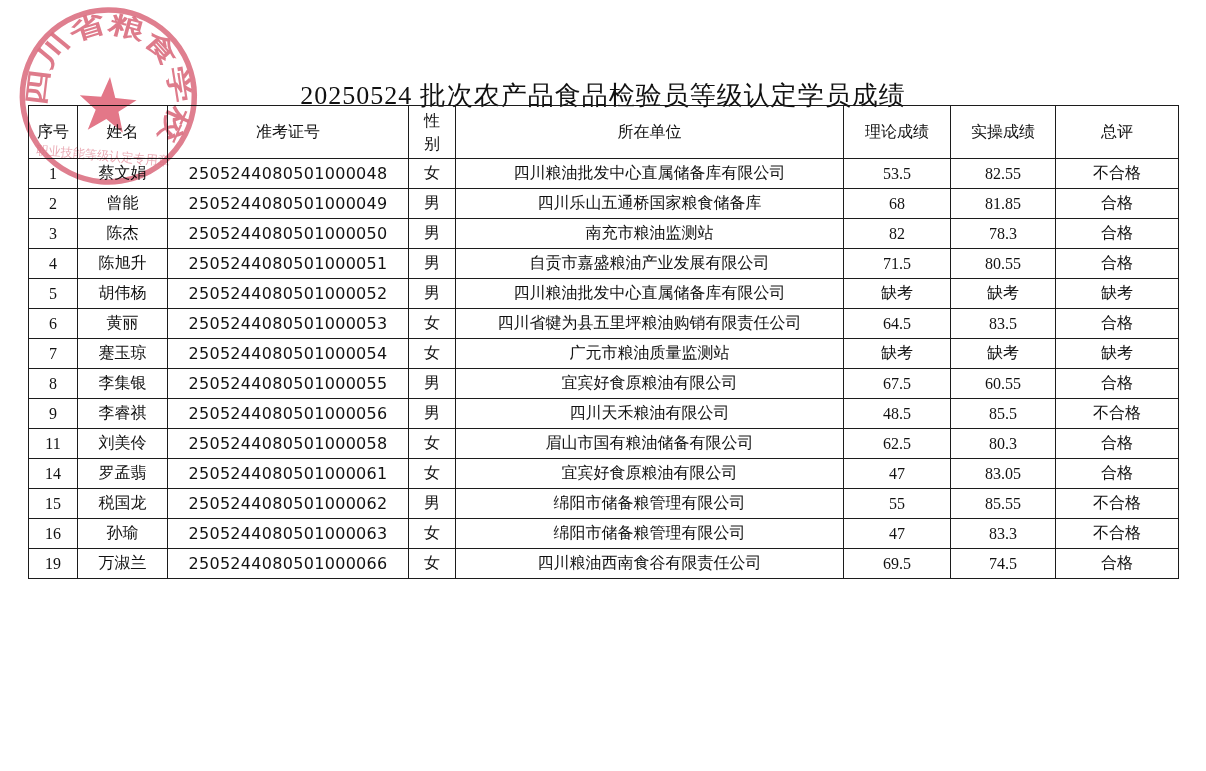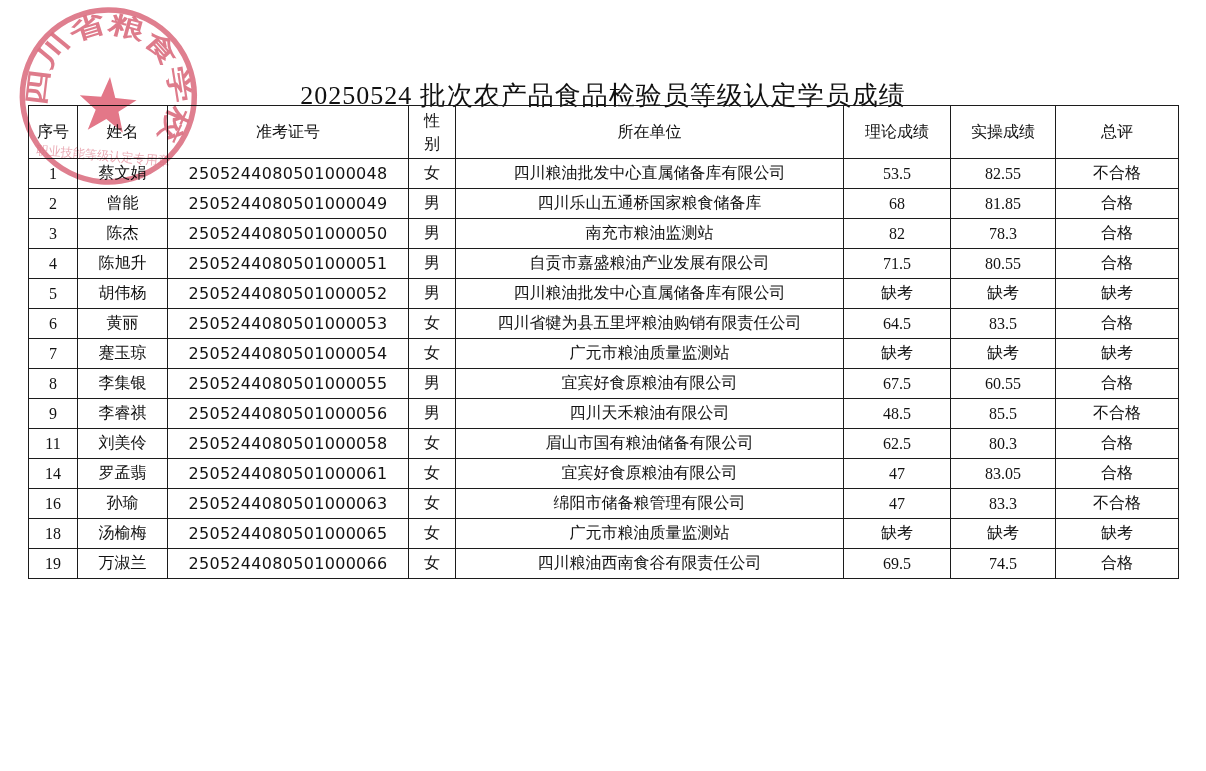--- a/index.html
+++ b/index.html
@@ -227,43 +227,43 @@
       <td class="cell-serial">14</td>
       <td class="cell-name">罗孟翡</td>
       <td class="cell-ticket">2505244080501000061</td>
       <td class="cell-gender">女</td>
       <td class="cell-unit">宜宾好食原粮油有限公司</td>
       <td class="cell-theory">47</td>
       <td class="cell-practical">83.05</td>
       <td class="cell-overall">合格</td>
     </tr>
 
+    <tr>
+      <td class="cell-serial">15</td>
+      <td class="cell-name">税国龙</td>
+      <td class="cell-ticket">2505244080501000062</td>
+      <td class="cell-gender">男</td>
+      <td class="cell-unit">绵阳市储备粮管理有限公司</td>
+      <td class="cell-theory">55</td>
+      <td class="cell-practical">85.55</td>
+      <td class="cell-overall">不合格</td>
+    </tr>
 
     <tr>
       <td class="cell-serial">16</td>
       <td class="cell-name">孙瑜</td>
       <td class="cell-ticket">2505244080501000063</td>
       <td class="cell-gender">女</td>
       <td class="cell-unit">绵阳市储备粮管理有限公司</td>
       <td class="cell-theory">47</td>
       <td class="cell-practical">83.3</td>
       <td class="cell-overall">不合格</td>
     </tr>
 
 
-    <tr>
-      <td class="cell-serial">18</td>
-      <td class="cell-name">汤榆梅</td>
-      <td class="cell-ticket">2505244080501000065</td>
-      <td class="cell-gender">女</td>
-      <td class="cell-unit">广元市粮油质量监测站</td>
-      <td class="cell-theory">缺考</td>
-      <td class="cell-practical">缺考</td>
-      <td class="cell-overall">缺考</td>
-    </tr>
 
     <tr>
       <td class="cell-serial">19</td>
       <td class="cell-name">万淑兰</td>
       <td class="cell-ticket">2505244080501000066</td>
       <td class="cell-gender">女</td>
       <td class="cell-unit">四川粮油西南食谷有限责任公司</td>
       <td class="cell-theory">69.5</td>
       <td class="cell-practical">74.5</td>
       <td class="cell-overall">合格</td>

